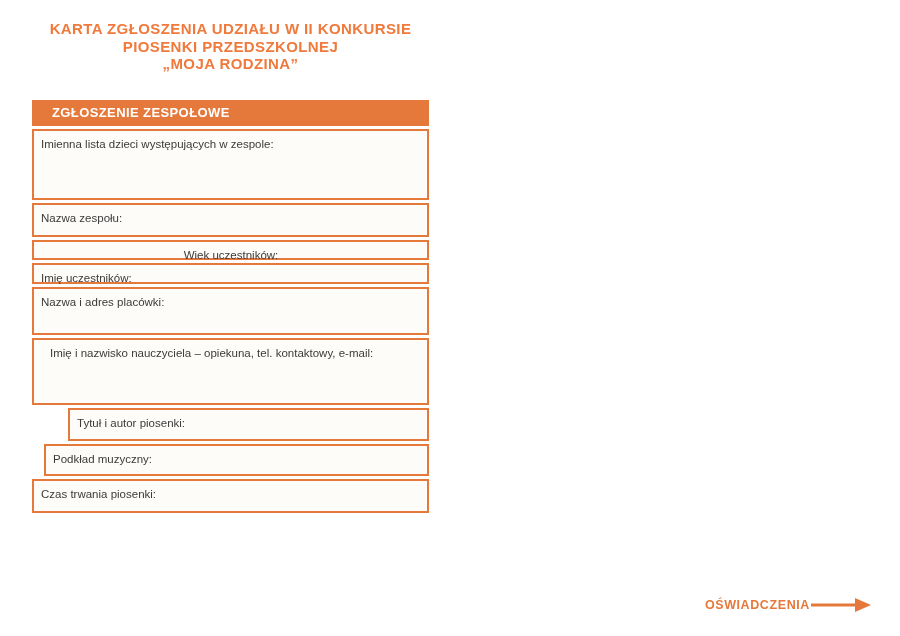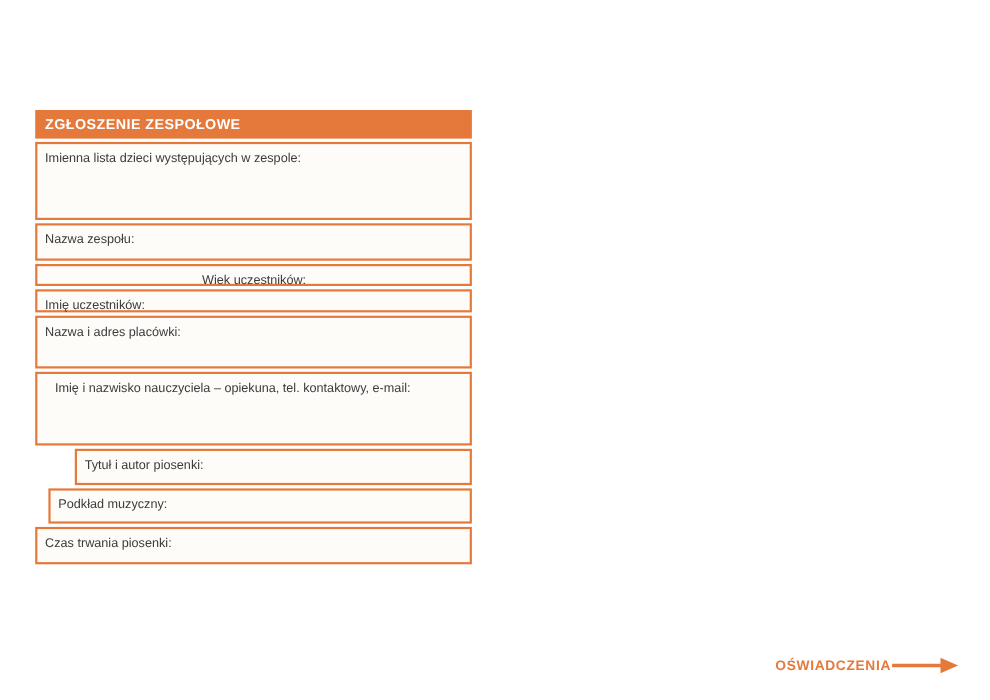--- a/index.html
+++ b/index.html
@@ -36,21 +36,21 @@
     top: 100px;
     width: 397px;
   }
   .form-header {
     height: 26px;
     background: var(--accent);
     color: #ffffff;
     font-weight: bold;
     font-size: 13px;
     line-height: 26px;
-    padding-left: 9px;
+    padding-left: 20px;
     letter-spacing: 0.4px;
   }
   .form-row {
     border: 2px solid var(--accent);
     background: var(--cell-bg);
     margin-top: 3px;
     padding: 3px 6px 0 7px;
   }
   .form-row .label {
     color: var(--label-color);
@@ -70,20 +70,25 @@
     letter-spacing: 0.6px;
     cursor: pointer;
   }
   .footer svg { display: block; }
 </style>
 </head>
 <body>
 
 <div class="page">
 
+  <div class="title">
+    <div>KARTA ZGŁOSZENIA UDZIAŁU W II KONKURSIE</div>
+    <div>PIOSENKI PRZEDSZKOLNEJ</div>
+    <div>„MOJA RODZINA”</div>
+  </div>
 
   <div class="form">
     <div class="form-header">ZGŁOSZENIE ZESPOŁOWE</div>
     <div>
 
         <div class="form-row" style="height: 71px;">
           <span class="label">Imienna lista dzieci występujących w zespole:</span>
         </div>
 
         <div class="form-row" style="height: 34px;">

